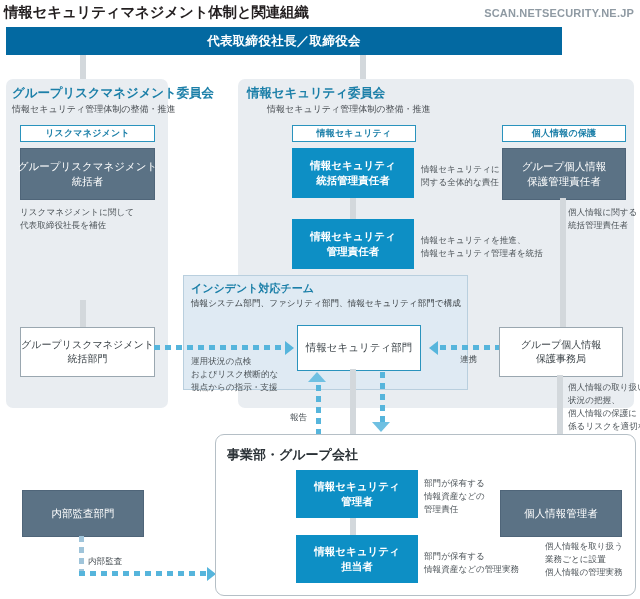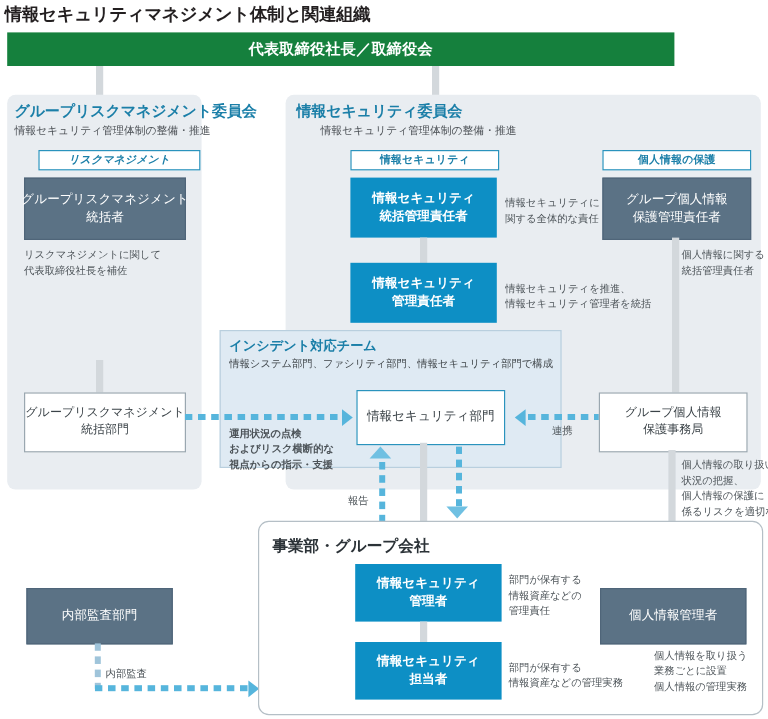--- a/index.html
+++ b/index.html
@@ -27,21 +27,21 @@
   }
   #watermark{
     right:6px; top:7px;
     font-size:11px; font-weight:bold; color:#8f9aa3;
     letter-spacing:0.2px; white-space:nowrap;
   }
 
   
   #top-bar{
     left:6px; top:27px; width:556px; height:28px;
-    background:#15803d;
+    background:#0369a1;
     display:flex; align-items:center; justify-content:center;
   }
   #top-bar .label{
     color:#ffffff; font-size:12.5px; font-weight:bold; letter-spacing:0.3px;
   }
 
   
   .vconn{background:#d3d8dc; width:6px;}
 
   
@@ -143,34 +143,35 @@
     border-top:10px solid #6fc0e2;
   }
   .flowlabel{color:#4d5459;font-size:8.6px;white-space:nowrap;text-align:right;}
 </style>
 </head>
 <body>
 
 <div id="canvas">
 
   <div class="abs" id="page-title">情報セキュリティマネジメント体制と関連組織</div>
+  <div class="abs" id="watermark">SCAN.NETSECURITY.NE.JP</div>
 
   <div class="abs" id="top-bar">
     <span class="label">代表取締役社長／取締役会</span>
   </div>
 
   <div class="abs vconn" style="left:80px;top:55px;height:26px;"></div>
   <div class="abs vconn" style="left:360px;top:55px;height:26px;"></div>
 
   <div class="abs panel" style="left:6px;top:79px;width:162px;height:329px;"></div>
 
   <div class="abs panel-title" style="left:12px;top:85px;">グループリスクマネジメント委員会</div>
   <div class="abs panel-sub" style="left:12px;top:103px;">情報セキュリティ管理体制の整備・推進</div>
 
-  <div class="abs pill" style="left:32px;top:125px;width:133px;font-style:italic;">
+  <div class="abs pill" style="left:20px;top:125px;width:133px;">
     <span>リスクマネジメント</span>
   </div>
 
   <div class="abs node node-slate" style="left:20px;top:148px;width:133px;height:50px;">
     <span class="ln">グループリスクマネジメント</span>
     <span class="ln">統括者</span>
   </div>
 
   <div class="abs caption" style="left:20px;top:206px;">
     <span class="ln">リスクマネジメントに関して</span>
@@ -228,21 +229,21 @@
   <div class="abs vconn" style="left:560px;top:198px;height:130px;"></div>
 
   <div class="abs" id="incident-panel" style="left:183px;top:275px;width:283px;height:113px;"></div>
   <div class="abs" id="incident-sub" style="left:191px;top:298px;">情報システム部門、ファシリティ部門、情報セキュリティ部門で構成</div>
   <div class="abs" id="incident-title" style="left:191px;top:281px;">インシデント対応チーム</div>
 
   <div class="abs node node-white" style="left:297px;top:325px;width:122px;height:44px;">
     <span class="ln">情報セキュリティ部門</span>
   </div>
 
-  <div class="abs caption" style="left:191px;top:355px;font-weight:bold;">
+  <div class="abs caption" style="left:191px;top:355px;">
     <span class="ln">運用状況の点検</span>
     <span class="ln">およびリスク横断的な</span>
     <span class="ln">視点からの指示・支援</span>
   </div>
 
   <div class="abs dot-h" style="left:154px;top:345px;width:132px;"></div>
   <div class="abs arrow-r" style="left:285px;top:341px;"></div>
 
   <div class="abs dot-h" style="left:440px;top:345px;width:60px;"></div>
   <div class="abs arrow-l" style="left:429px;top:341px;"></div>

